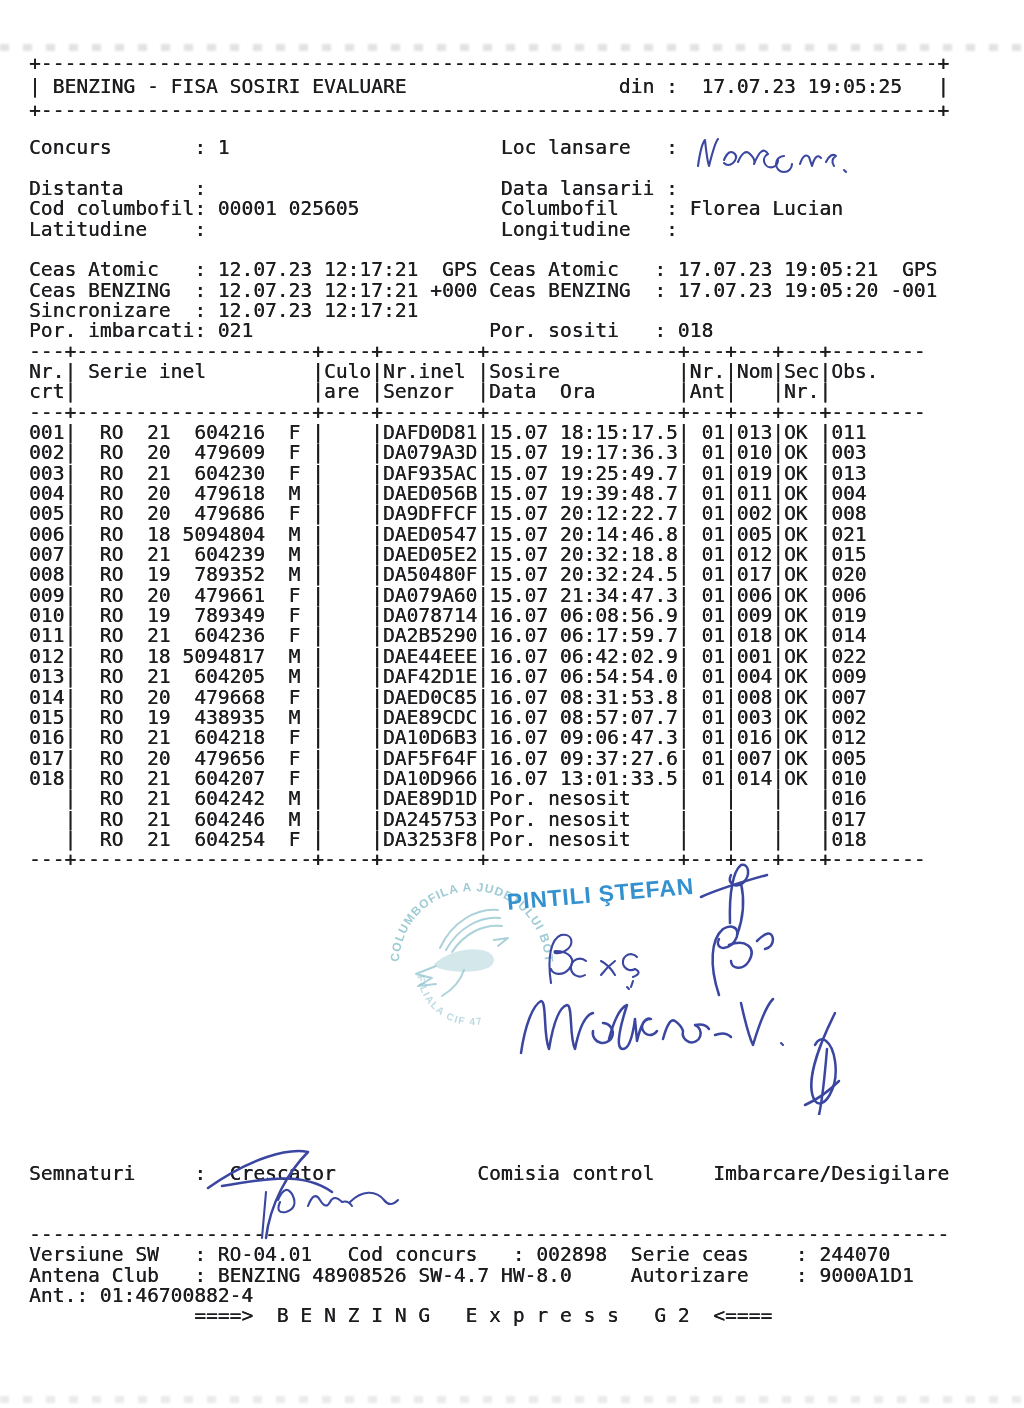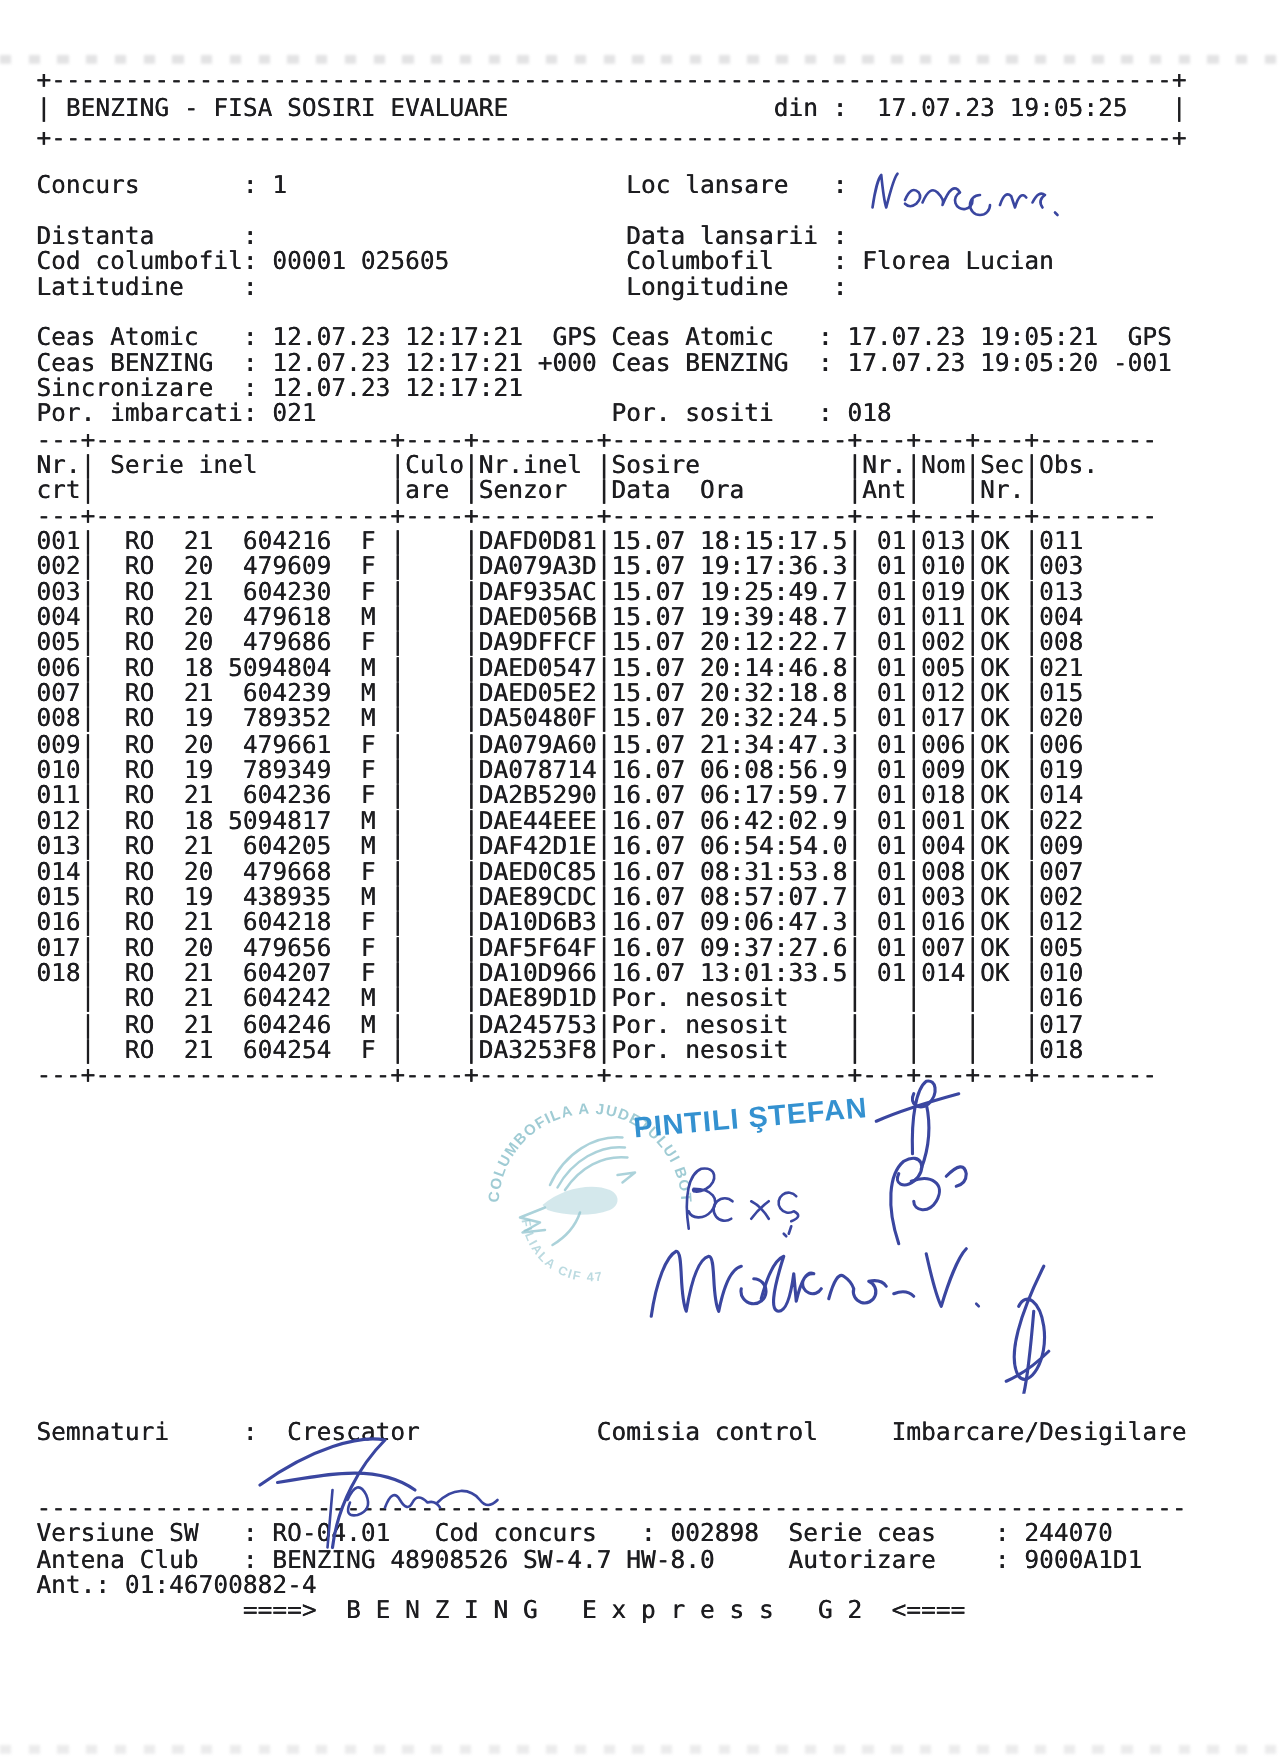--- a/index.html
+++ b/index.html
@@ -4,21 +4,21 @@
 <style>
   *{margin:0;padding:0;box-sizing:border-box}
   html,body{background:#ffffff}
   .page{position:relative;width:1024px;height:1408px;background:#fff;overflow:hidden;
         font-family:"DejaVu Sans Mono","Liberation Mono",monospace;}
   .doc{position:absolute;left:29px;top:52px;font-size:19.6px;line-height:20.35px;
        color:#1d1d20;white-space:pre;text-shadow:0.3px 0 0 currentColor;}
   .doc .line{white-space:pre;}
   .doc .tall{line-height:23.4px;}
   .gap{height:16px}
-  #doc-footer{top:1136px}
+  #doc-footer{top:1164px}
   .name-stamp{position:absolute;left:507px;top:889px;width:max-content;
        font-family:"Liberation Sans","DejaVu Sans",sans-serif;font-weight:bold;
        font-size:23px;letter-spacing:0.8px;color:var(--stampblue,#2a8cce);
        transform:rotate(-5deg);transform-origin:left center;opacity:.95}
   .ovl{position:absolute;pointer-events:none}
   .ink{stroke:var(--ink,#3a46a0);fill:none;stroke-linecap:round;stroke-linejoin:round}
   .ink-thin{stroke-width:2.1}
   .ink-mid{stroke-width:2.5}
   .teal-s{stroke:var(--teal,#8fc3cd);fill:none;stroke-linecap:round;stroke-linejoin:round;opacity:.75}
   .teal-f{fill:var(--teal,#8fc3cd);opacity:.38}

